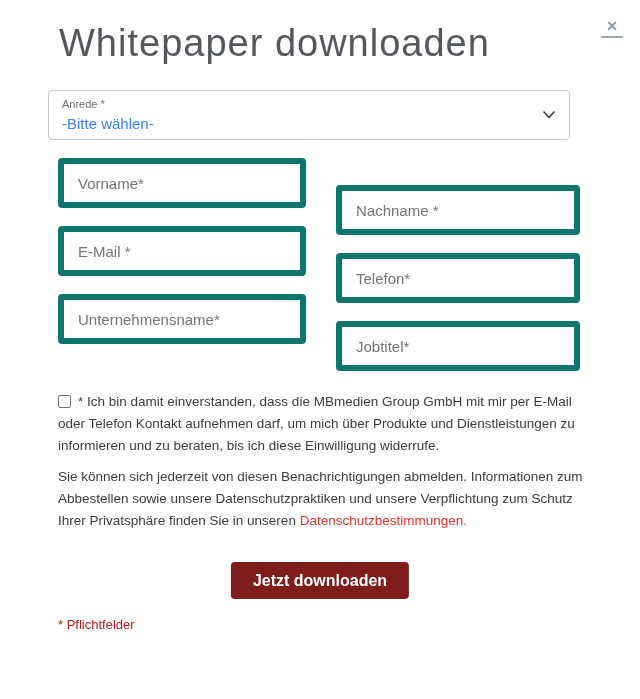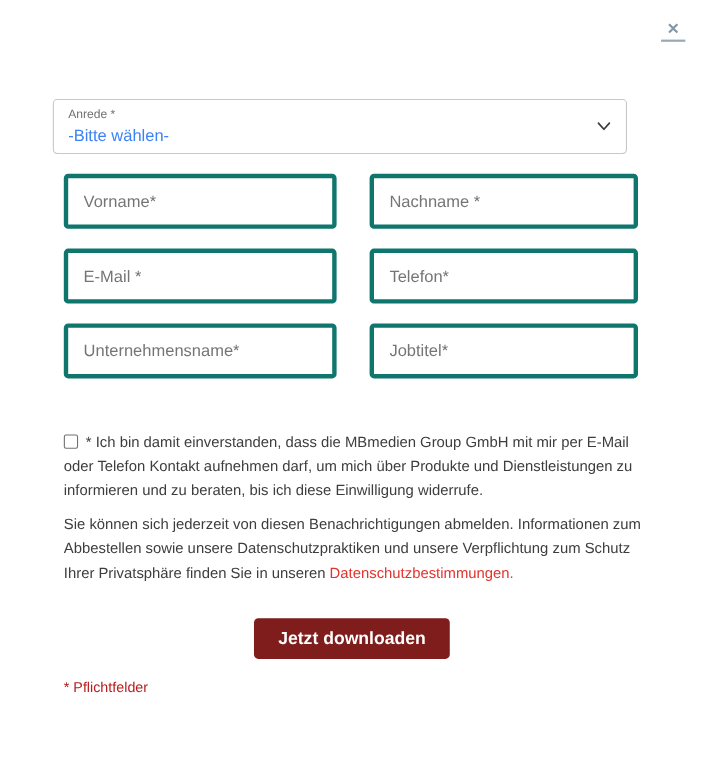--- a/index.html
+++ b/index.html
@@ -64,32 +64,32 @@
   .chevron {
     position: absolute;
     right: 14px;
     top: 20px;
     width: 12px;
     height: 8px;
   }
   .field {
     position: absolute;
     height: 50px;
-    border: 4px solid #0f766e;
+    border: 6px solid #0f766e;
     border-radius: 4px;
     background: #fff;
     padding: 0 14px;
     font-family: "Liberation Sans", sans-serif;
     font-size: 15px;
     color: #3d3d3d;
     outline: none;
   }
   .field::placeholder { color: #757575; opacity: 1; }
   .col-l { left: 58px;  width: 248px; }
-  .col-r { left: 336px; width: 244px; }
+  .col-r { left: 336px; width: 244px; margin-top: 27px; }
   .row-1 { top: 158px; }
   .row-2 { top: 226px; }
   .row-3 { top: 294px; }
   .consent {
     position: absolute;
     left: 58px;
     top: 391px;
     width: 531px;
     font-size: 13.5px;
     line-height: 22px;
@@ -143,20 +143,21 @@
     top: 617px;
     font-size: 13px;
     color: #b91c1c;
   }
 </style>
 </head>
 <body>
 
 <div class="modal">
 
+  <h1 class="title">Whitepaper downloaden</h1>
 
   <div class="close-btn">✕</div>
 
   <div class="select-box">
     <span class="select-label">Anrede *</span>
     <span class="select-value">-Bitte wählen-</span>
     <svg class="chevron" viewBox="0 0 12 8">
       <polyline points="1,1 6,6.5 11,1" fill="none" stroke="#3d3d3d" stroke-width="1.6" stroke-linecap="round" stroke-linejoin="round"></polyline>
     </svg>
   </div>

